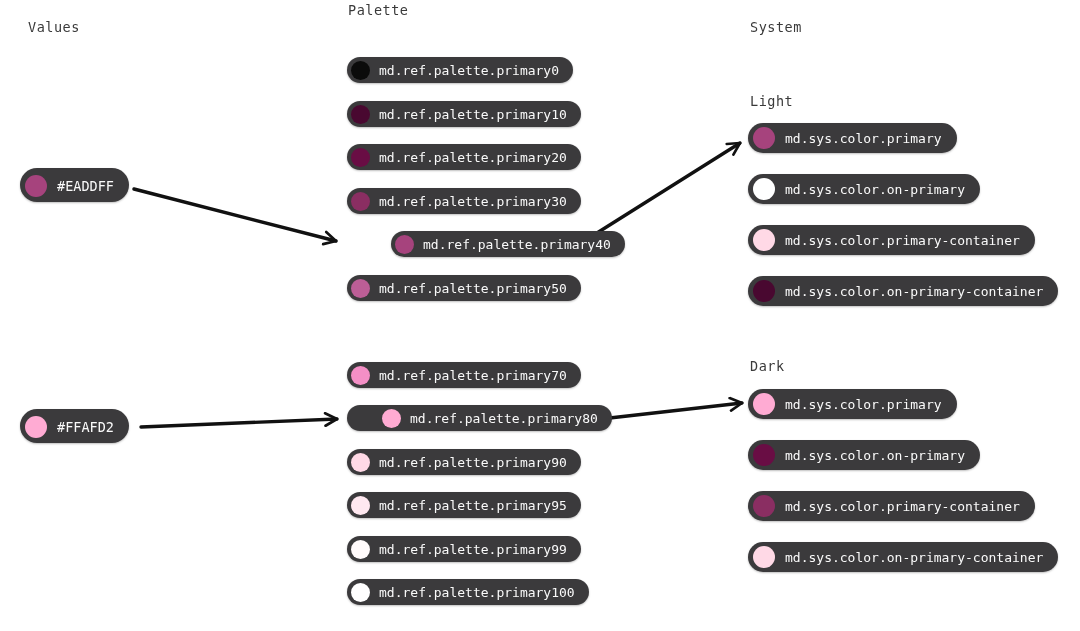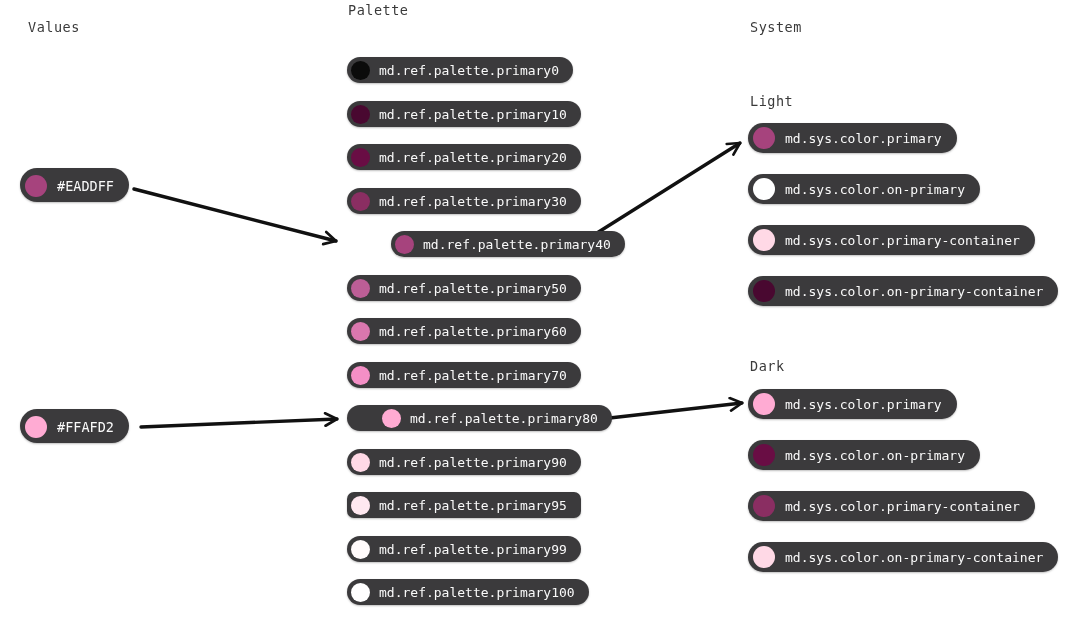--- a/index.html
+++ b/index.html
@@ -77,37 +77,33 @@
       <span>md.ref.palette.primary30</span>
     </div>
     <div class="pill pill-palette" style="left: 347px; top: 231px; margin-left: 44px;">
       <span class="swatch" style="background: rgb(166, 67, 125);"></span>
       <span>md.ref.palette.primary40</span>
     </div>
     <div class="pill pill-palette" style="left: 347px; top: 275px;">
       <span class="swatch" style="background: rgb(188, 94, 150);"></span>
       <span>md.ref.palette.primary50</span>
     </div>
-    <div class="pill pill-palette" style="left: 347px; top: 318px;">
-      <span class="swatch" style="background: rgb(217, 119, 174);"></span>
-      <span>md.ref.palette.primary60</span>
-    </div>
     <div class="pill pill-palette" style="left: 347px; top: 362px;">
       <span class="swatch" style="background: rgb(244, 143, 198);"></span>
       <span>md.ref.palette.primary70</span>
     </div>
     <div class="pill pill-palette" style="left: 347px; top: 405px; padding-left: 35px;">
       <span class="swatch" style="background: rgb(255, 171, 211);"></span>
       <span>md.ref.palette.primary80</span>
     </div>
     <div class="pill pill-palette" style="left: 347px; top: 449px;">
       <span class="swatch" style="background: rgb(255, 217, 230);"></span>
       <span>md.ref.palette.primary90</span>
     </div>
-    <div class="pill pill-palette" style="left: 347px; top: 492px; border-radius: 7px;">
+    <div class="pill pill-palette" style="left: 347px; top: 492px;">
       <span class="swatch" style="background: rgb(255, 232, 240);"></span>
       <span>md.ref.palette.primary95</span>
     </div>
     <div class="pill pill-palette" style="left: 347px; top: 536px;">
       <span class="swatch" style="background: rgb(255, 250, 251);"></span>
       <span>md.ref.palette.primary99</span>
     </div>
     <div class="pill pill-palette" style="left: 347px; top: 579px;">
       <span class="swatch" style="background: rgb(255, 255, 255);"></span>
       <span>md.ref.palette.primary100</span>

